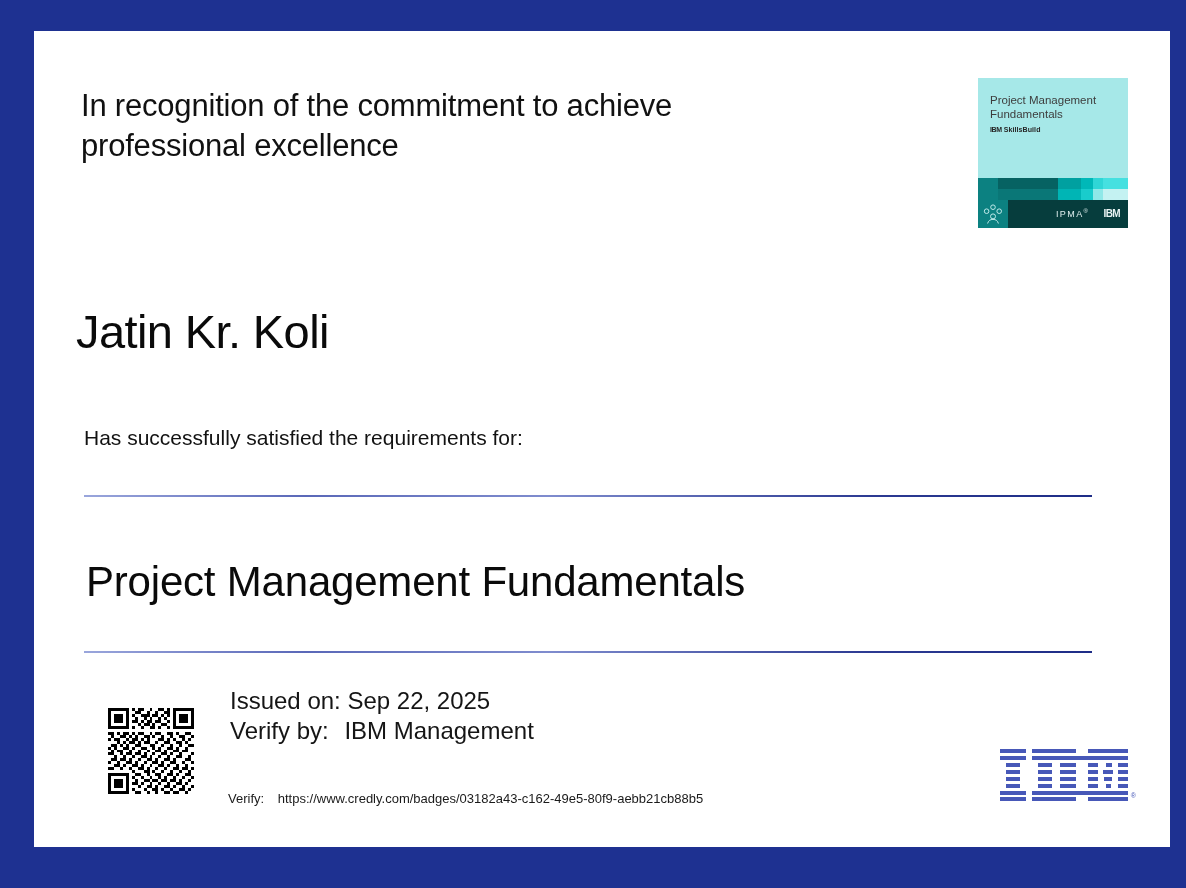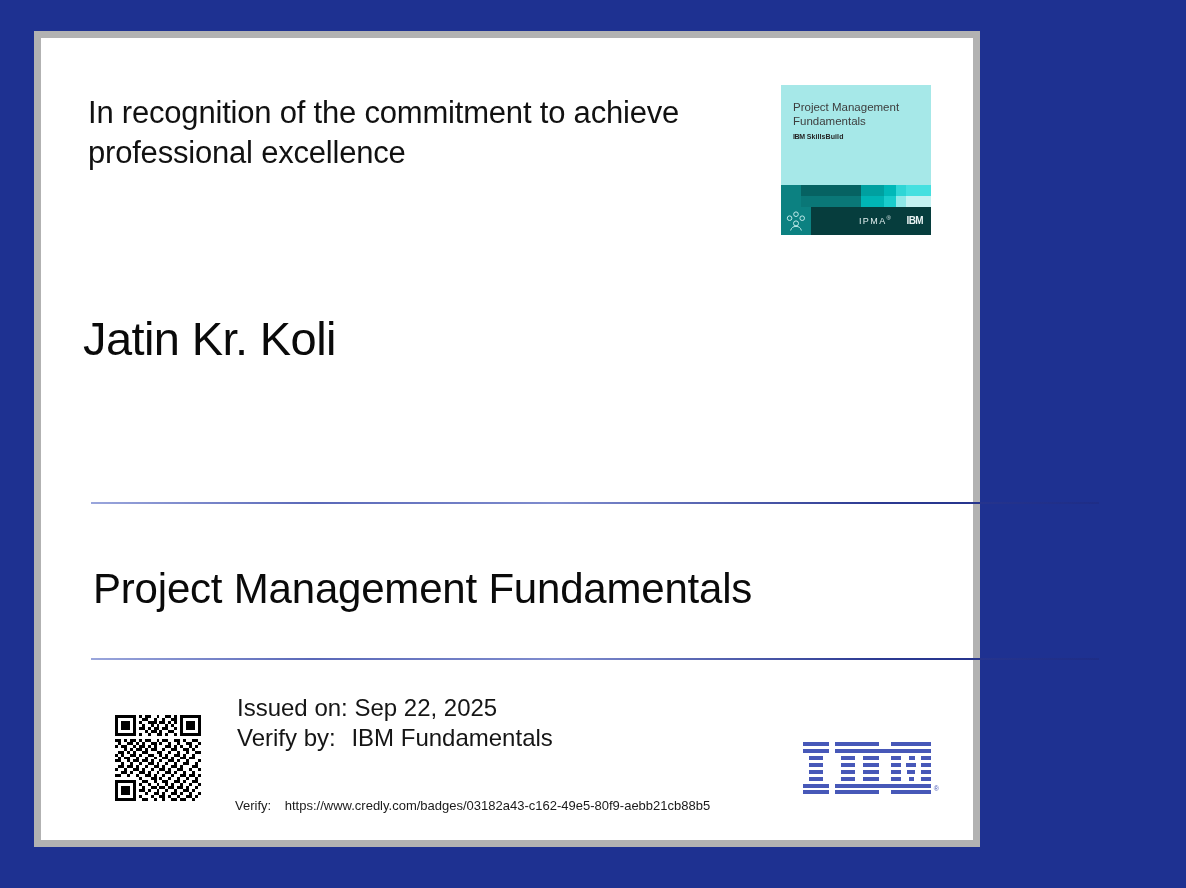--- a/index.html
+++ b/index.html
@@ -11,25 +11,24 @@
     height: 888px;
     background: #1e3191;
     font-family: "Liberation Sans", sans-serif;
     overflow: hidden;
   }
 
   .certificate-frame {
     position: absolute;
     left: 34px;
     top: 31px;
-    width: 946px;
+    width: 1136px;
     height: 816px;
     background: #b2b2b2;
     box-sizing: border-box;
-    padding: 7px;
   }
 
   .certificate-page {
     position: relative;
     width: 100%;
     height: 100%;
     background: #ffffff;
     box-sizing: border-box;
   }
 
@@ -281,20 +280,21 @@
             </svg>
           </span>
         </div>
         <div class="badge-ipma"><span>IPMA</span><sup>®</sup></div>
         <div class="badge-ibm">IBM</div>
       </div>
     </div>
 
     <div class="recipient-name">Jatin Kr. Koli</div>
 
+    <div class="requirement-line">Has successfully satisfied the requirements for:</div>
 
     <div class="rule rule-top"></div>
 
     <div class="course-title">Project Management Fundamentals</div>
 
     <div class="rule rule-bottom"></div>
 
     <div class="qr-code">
       <svg width="86" height="86" viewBox="0 0 29 29" shape-rendering="crispEdges">
         <rect width="29" height="29" fill="#ffffff"></rect>
@@ -531,21 +531,21 @@
       </svg>
     </div>
 
     <div class="issued-block">
       <div class="issued-row">
         <span class="issued-label">Issued on:</span>
         <span class="issued-value">Sep 22, 2025</span>
       </div>
       <div class="issued-row">
         <span class="issued-label">Verify by:</span>
-        <span class="issued-value issued-by-value">IBM Fundamentals</span>
+        <span class="issued-value issued-by-value">IBM Management</span>
       </div>
     </div>
 
     <div class="verify-row">
       <span>Verify:</span>
       <span class="verify-url">https://www.credly.com/badges/03182a43-c162-49e5-80f9-aebb21cb88b5</span>
     </div>
 
     <div class="ibm-logo">
       <svg width="132" height="52" viewBox="0 0 132 52" shape-rendering="crispEdges">

